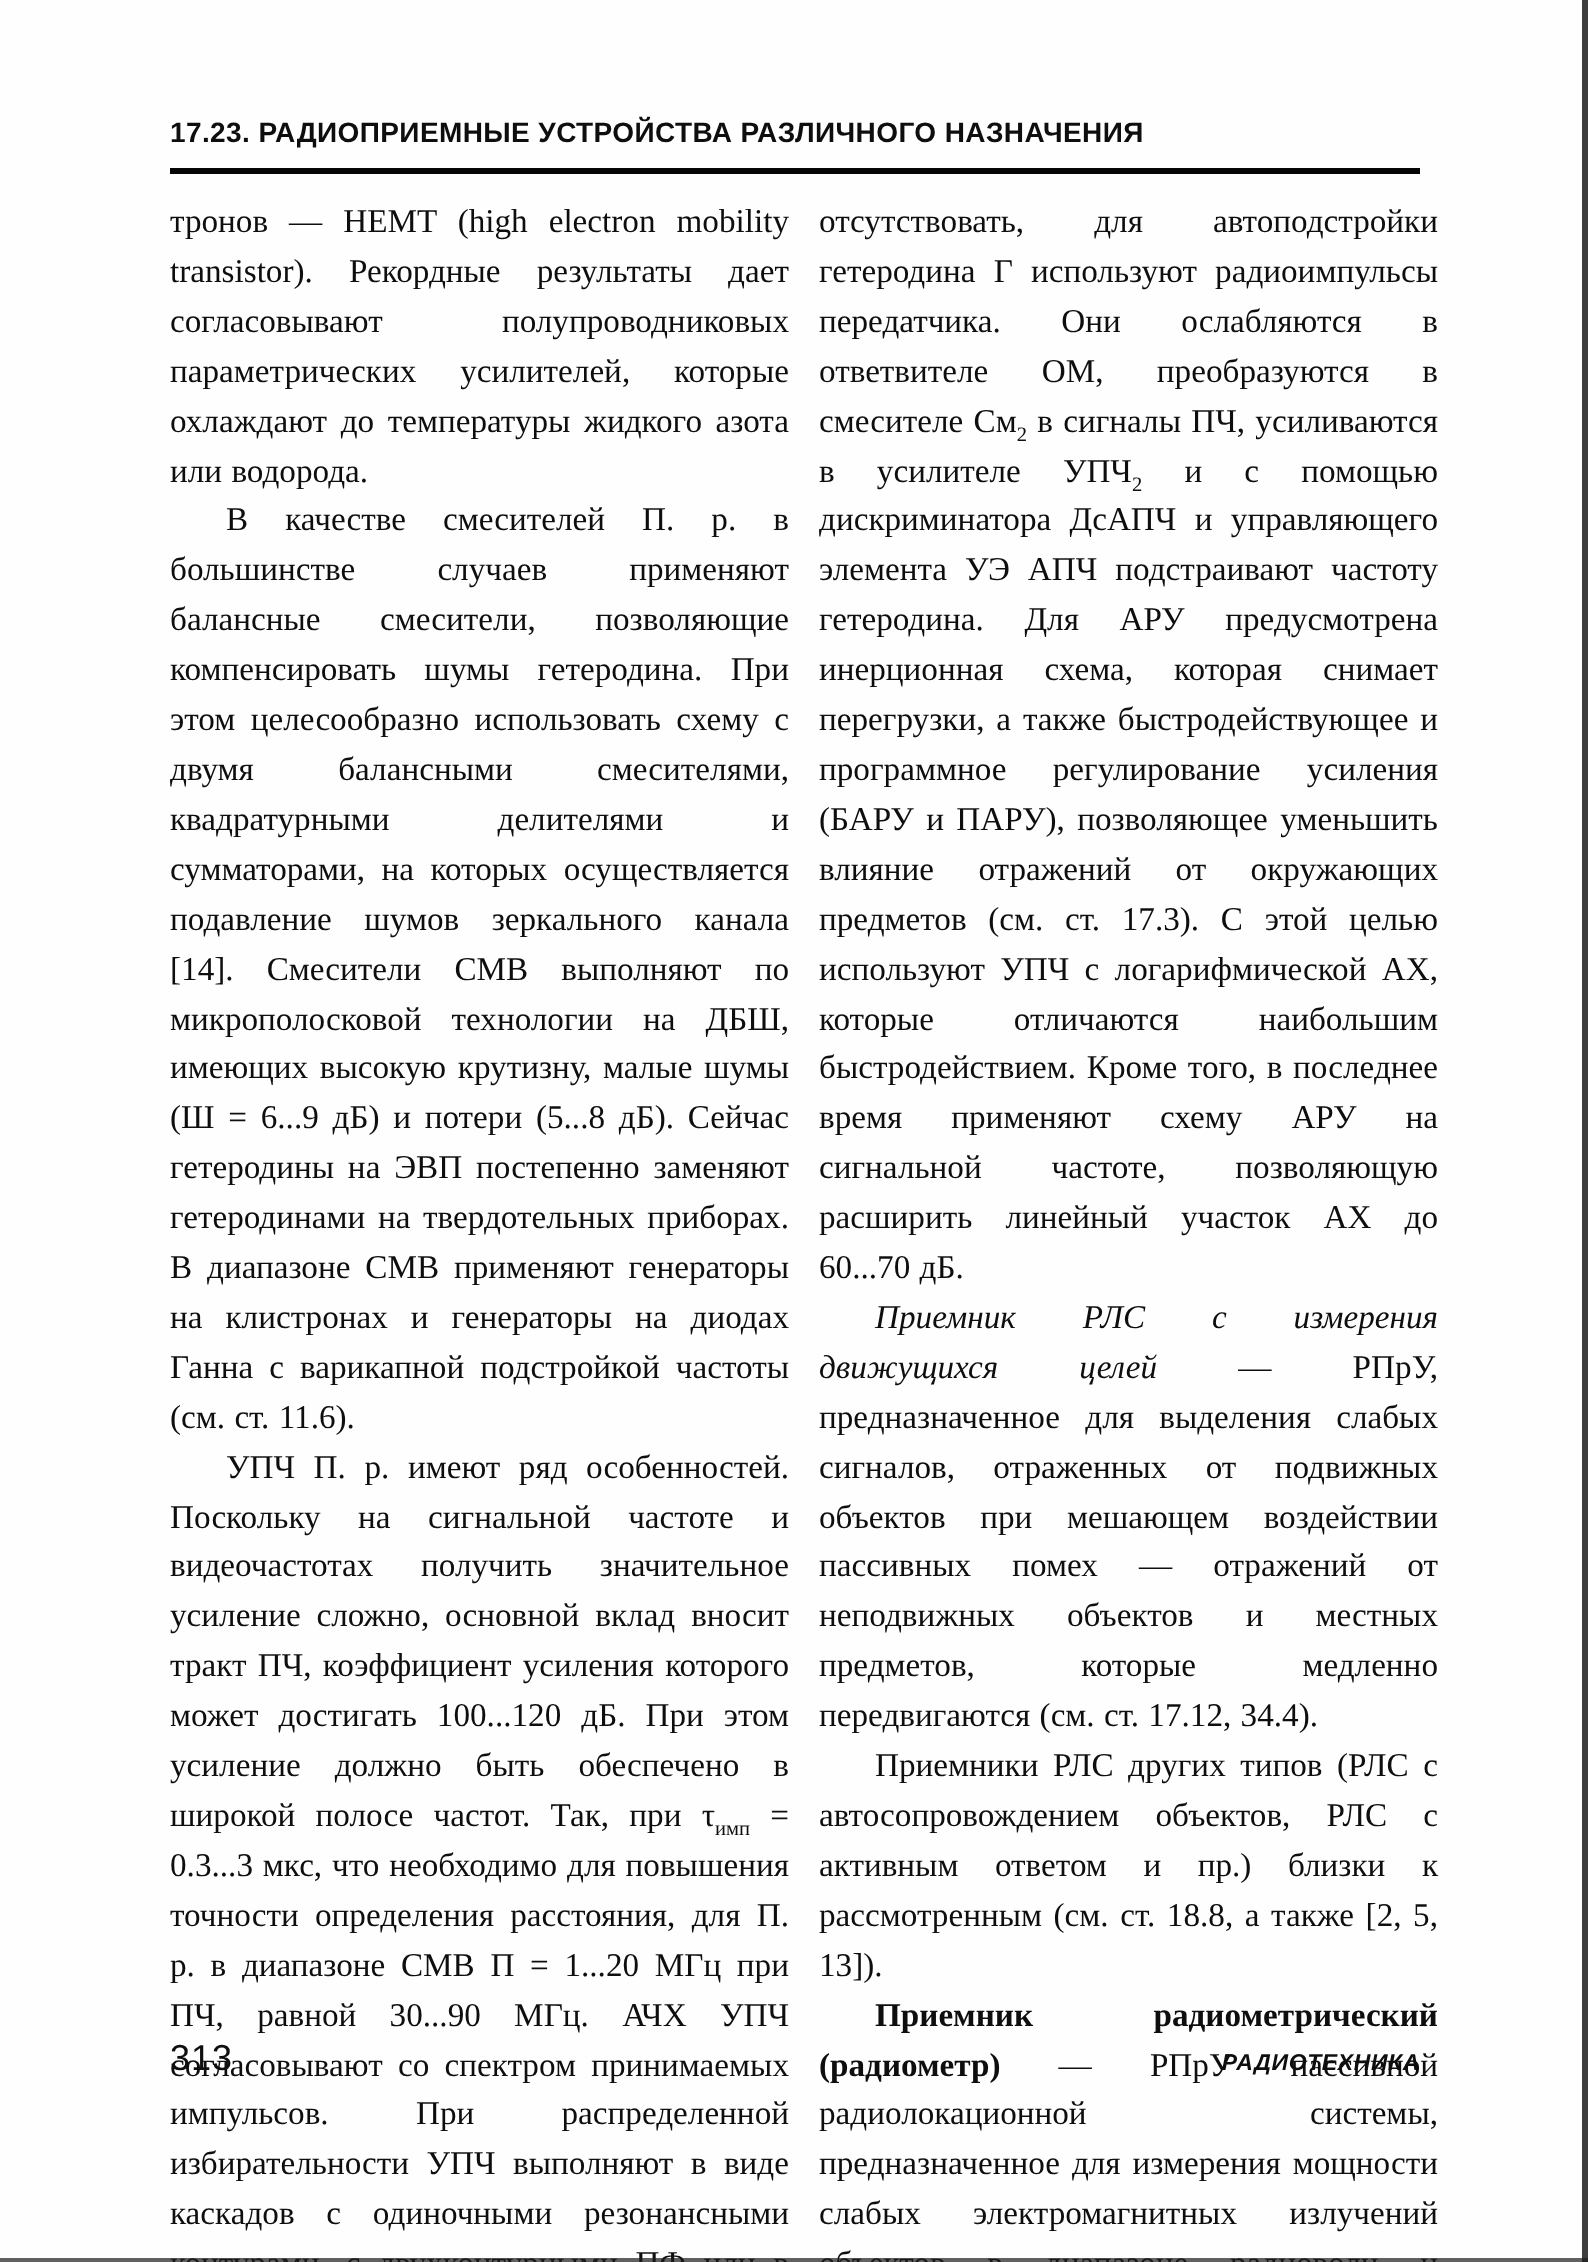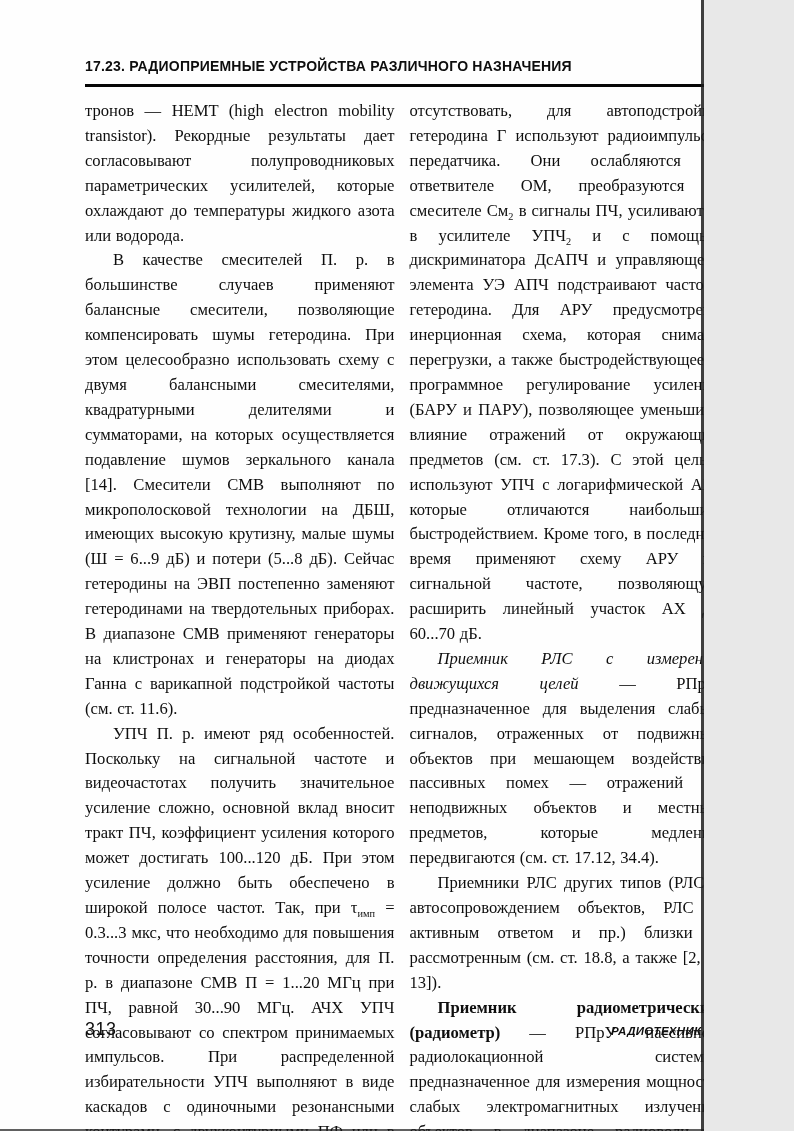--- a/index.html
+++ b/index.html
@@ -1,18 +1,18 @@
 <!DOCTYPE html>
 <html lang="ru"><head>
 <meta charset="utf-8">
 <style>
   html,body{margin:0;padding:0;background:#e8e8e8;}
   .page{
     position:relative;
-    width:704px;height:1131px;
+    width:794px;height:1131px;
     background:#fefefe;
     overflow:hidden;
     font-family:"Liberation Serif", serif;
     color:#0e0e0e;
     box-sizing:border-box;
   }
   
   .edge-right{position:absolute;right:0;top:0;width:3px;height:100%;background:#1c1c1c;opacity:.85;}
   .edge-bottom{position:absolute;left:0;bottom:0;width:100%;height:2px;background:#1c1c1c;opacity:.7;}
 

